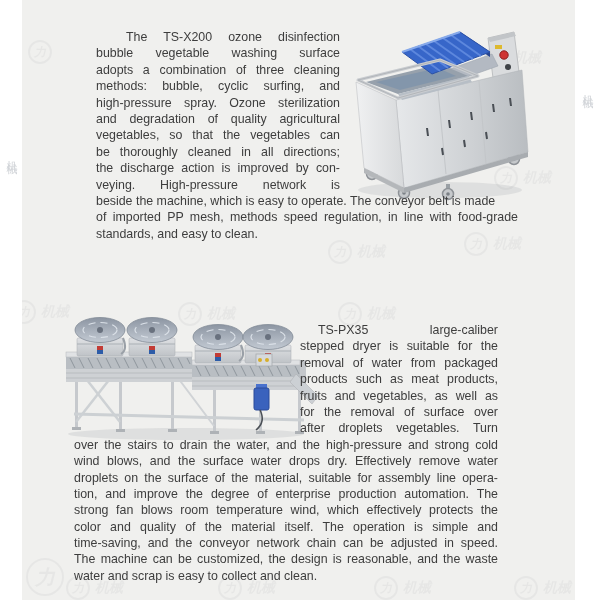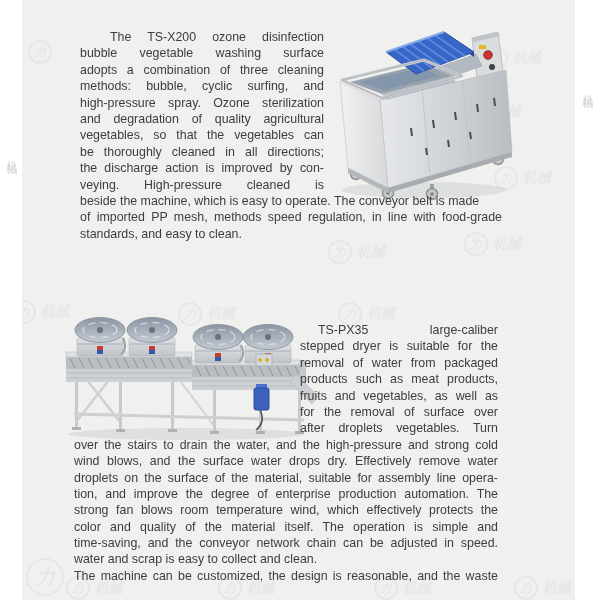--- a/index.html
+++ b/index.html
@@ -11,21 +11,21 @@
   .content{
     position:absolute;left:22px;top:0;width:553px;height:600px;
     background:#f0f0ee;overflow:hidden;
   }
   .para{position:absolute;color:#3d3d3d;font-size:12.4px;line-height:16.4px;}
   .ln{
     text-align:justify;text-align-last:justify;
     white-space:nowrap;height:16.4px;
   }
   .ln.last{text-align-last:left}
-  .p1{left:58px;top:29px;width:422px}
+  .p1{left:74px;top:29px;width:422px}
   .p2{left:52px;top:322px;width:424px}
   .p1 .ln.first{text-indent:30px}
   .p2 .ln.first{text-indent:18px}
   figure{margin:0;padding:0}
   figure svg{display:block;overflow:visible}
   .m1fig{float:right;width:182px;height:178px;margin:-5px -16px 0 12px}
   .m2fig{float:left;width:232px;height:130px;margin:-22px 8px 0 -14px}
   
   .wm{
     position:absolute;display:flex;align-items:center;gap:5px;
@@ -187,21 +187,21 @@
     </figure>
     <div class="ln first">The TS-X200 ozone disinfection</div>
     <div class="ln">bubble vegetable washing surface</div>
     <div class="ln">adopts a combination of three cleaning</div>
     <div class="ln">methods: bubble, cyclic surfing, and</div>
     <div class="ln">high-pressure spray. Ozone sterilization</div>
     <div class="ln">and degradation of quality agricultural</div>
     <div class="ln">vegetables, so that the vegetables can</div>
     <div class="ln">be thoroughly cleaned in all directions;</div>
     <div class="ln">the discharge action is improved by con-</div>
-    <div class="ln">veying. High-pressure cleaned is</div>
+    <div class="ln">veying. High-pressure network is</div>
     <div class="ln">beside the machine, which is easy to operate. The conveyor belt is made</div>
     <div class="ln">of imported PP mesh, methods speed regulation, in line with food-grade</div>
     <div class="ln last">standards, and easy to clean.</div>
   </section>
 
   <section class="para p2">
     <figure class="m2fig">
       <svg width="258" height="142" viewBox="0 0 258 142">
         <defs>
           <linearGradient id="dome" x1="0" y1="0" x2="0" y2="1">
@@ -333,17 +333,17 @@
     <div class="ln">fruits and vegetables, as well as</div>
     <div class="ln">for the removal of surface over</div>
     <div class="ln">after droplets vegetables. Turn</div>
     <div class="ln">over the stairs to drain the water, and the high-pressure and strong cold</div>
     <div class="ln">wind blows, and the surface water drops dry. Effectively remove water</div>
     <div class="ln">droplets on the surface of the material, suitable for assembly line opera-</div>
     <div class="ln">tion, and improve the degree of enterprise production automation. The</div>
     <div class="ln">strong fan blows room temperature wind, which effectively protects the</div>
     <div class="ln">color and quality of the material itself. The operation is simple and</div>
     <div class="ln">time-saving, and the conveyor network chain can be adjusted in speed.</div>
+    <div class="ln">The machine can be customized, the design is reasonable, and the waste</div>
     <div class="ln last">water and scrap is easy to collect and clean.</div>
-    <div class="ln">The machine can be customized, the design is reasonable, and the waste</div>
   </section>
 
 </div>
 
 </body></html>

